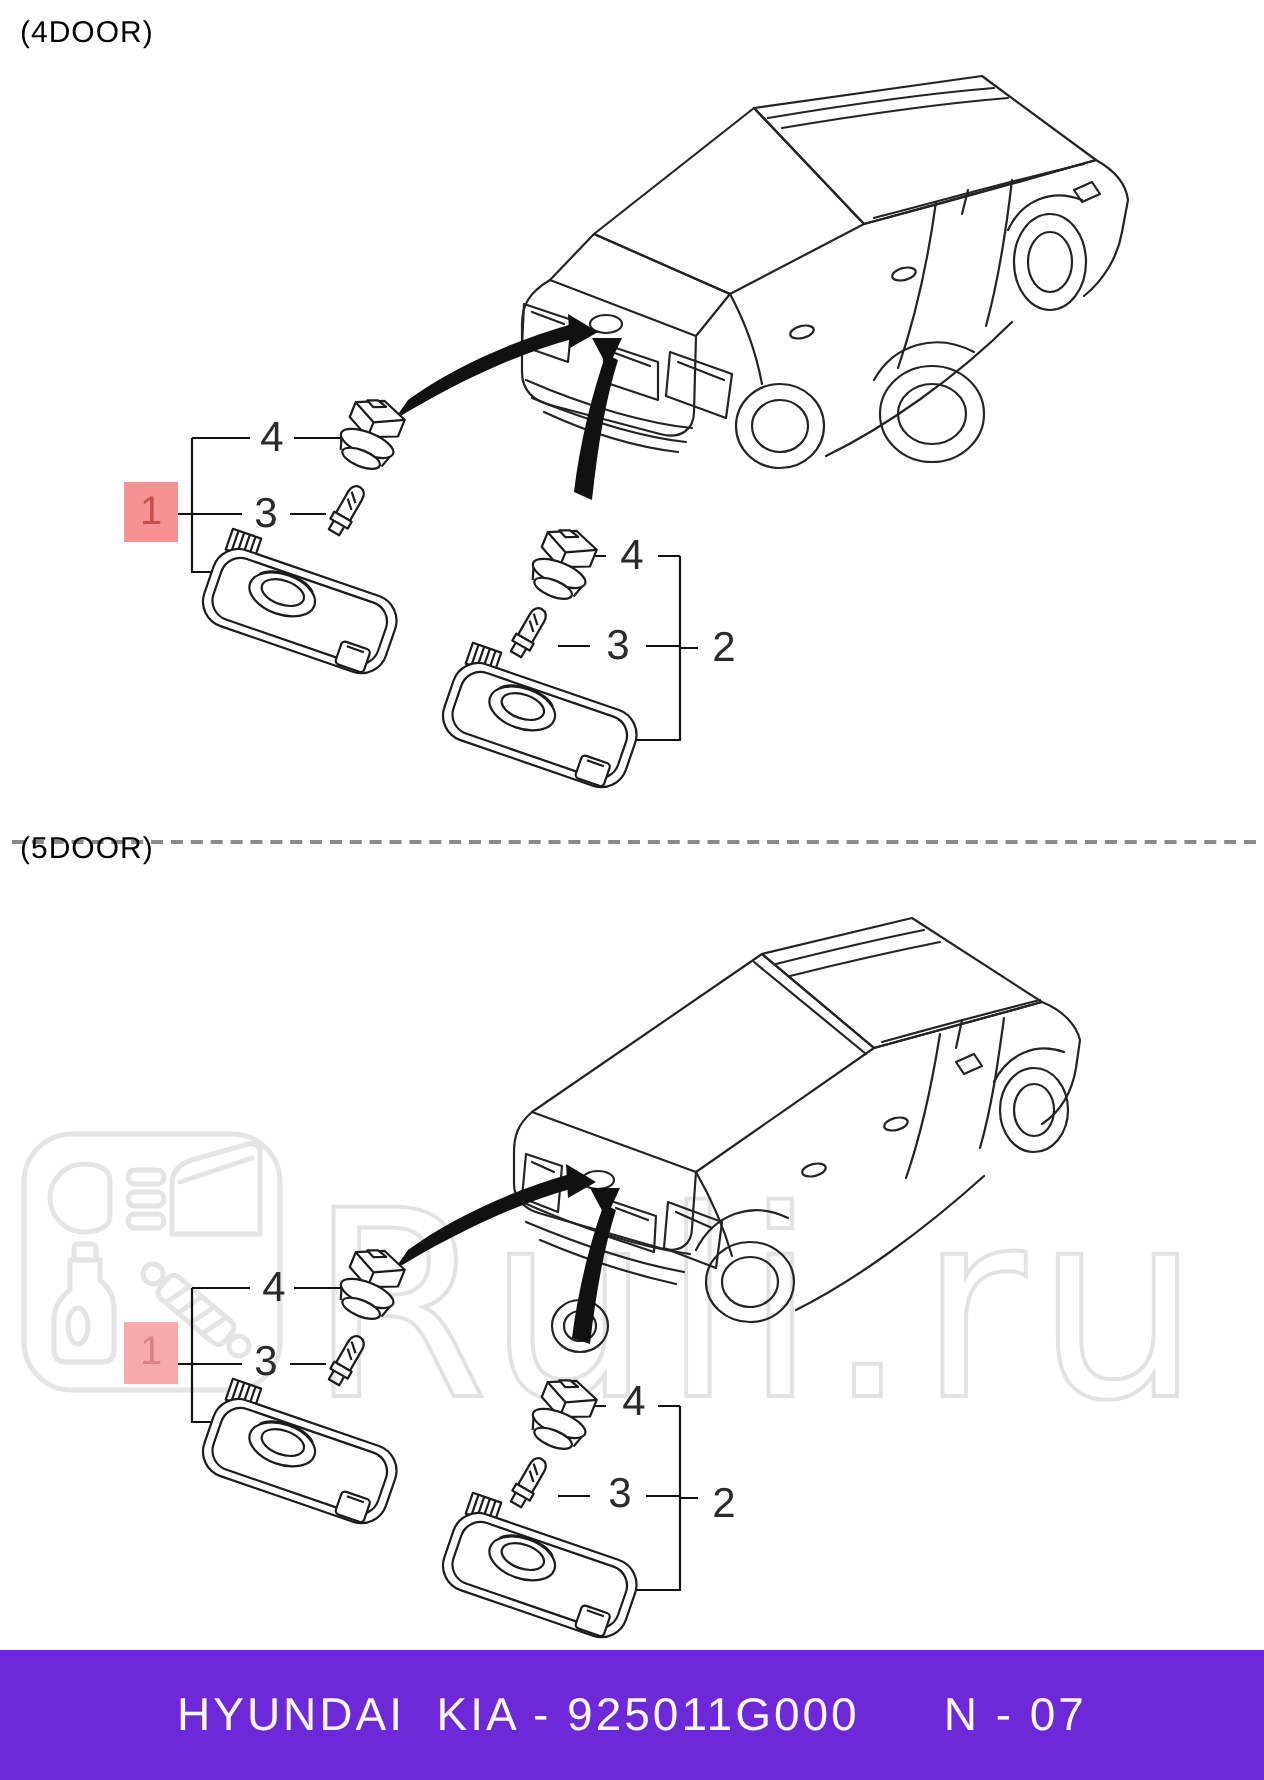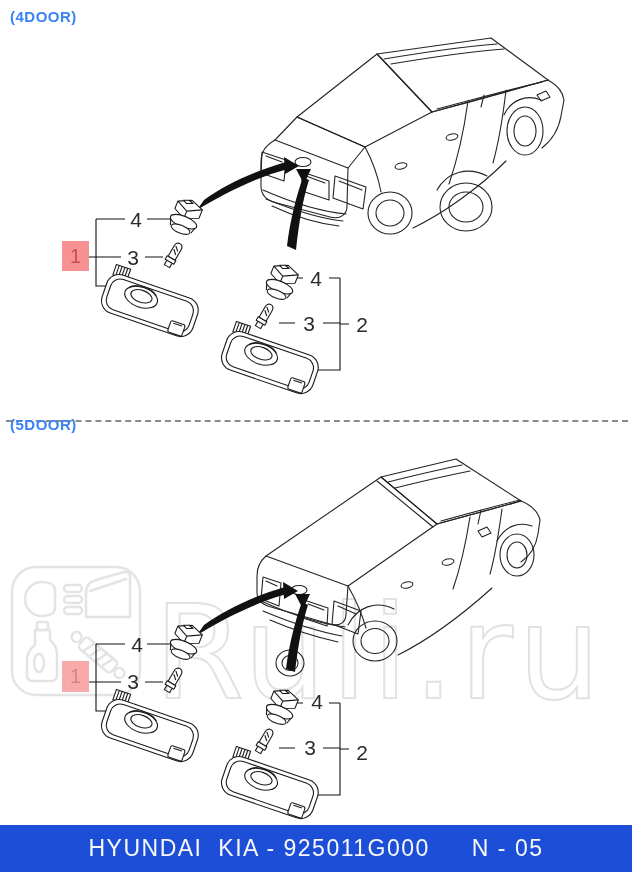--- a/index.html
+++ b/index.html
@@ -1,31 +1,31 @@
 <!DOCTYPE html>
 <html><head>
 <meta charset="utf-8">
 <style>
   html,body{margin:0;padding:0;background:#fff;}
   #page{position:relative;width:632px;height:890px;background:#ffffff;overflow:hidden;
         font-family:"Liberation Sans",sans-serif;}
-  .section-label{position:absolute;left:10px;font-size:15px;font-weight:bold;color:#3b82f6;
+  .section-label{position:absolute;left:10px;font-size:15px;font-weight:normal;color:#000000;
         letter-spacing:.5px;}
   .divider{position:absolute;left:6px;width:622px;height:0;border-top:2px dashed #8a8a8a;}
   svg{position:absolute;left:0;}
   .co{position:absolute;transform:translate(-50%,-50%);font-size:21px;color:#2b2b2b;
       line-height:1;}
   .hl-box{position:absolute;width:27px;display:flex;align-items:center;justify-content:center;
       font-size:20px;}
   .hl-a{background:#f89292;color:#c3504c;}
   .hl-b{background:#f8a9a9;color:#d88383;}
   .wm-text{position:absolute;left:154px;top:588px;font-size:130px;line-height:1;
       font-family:"DejaVu Sans",sans-serif;letter-spacing:5px;color:transparent;
       -webkit-text-stroke:2px #e2e2e2;white-space:nowrap;}
-  .footer{position:absolute;left:0;top:825px;width:632px;height:47px;background:#1d4ed8;
+  .footer{position:absolute;left:0;top:825px;width:632px;height:65px;background:#6d28d9;
       display:flex;align-items:center;justify-content:center;gap:42px;}
   .footer span{color:#f8f8f8;font-size:23px;letter-spacing:1.5px;white-space:pre;}
   .art{stroke:#242424;stroke-width:1.1;fill:none;stroke-linecap:round;stroke-linejoin:round;}
   .arrow{fill:#111;stroke:none;}
   .wm{stroke:#e4e4e4;stroke-width:2.5;fill:none;stroke-linecap:round;stroke-linejoin:round;}
   .cl{stroke:#111;stroke-width:1.1;fill:none;}
   .part{stroke:#1c1c1c;stroke-width:1.1;fill:#fff;stroke-linejoin:round;}
 </style>
 </head>
 <body>
@@ -234,16 +234,16 @@
     <span>1</span>
   </div>
   <div class="co" style="left:137px;top:644px;">4</div>
   <div class="co" style="left:133px;top:681px;">3</div>
   <div class="co" style="left:317px;top:701px;">4</div>
   <div class="co" style="left:310px;top:747px;">3</div>
   <div class="co" style="left:362px;top:752px;">2</div>
 
   <div class="footer">
     <span>HYUNDAI  KIA - 925011G000</span>
-    <span>N - 05</span>
+    <span>N - 07</span>
   </div>
 
 </div>
 
 </body></html>

